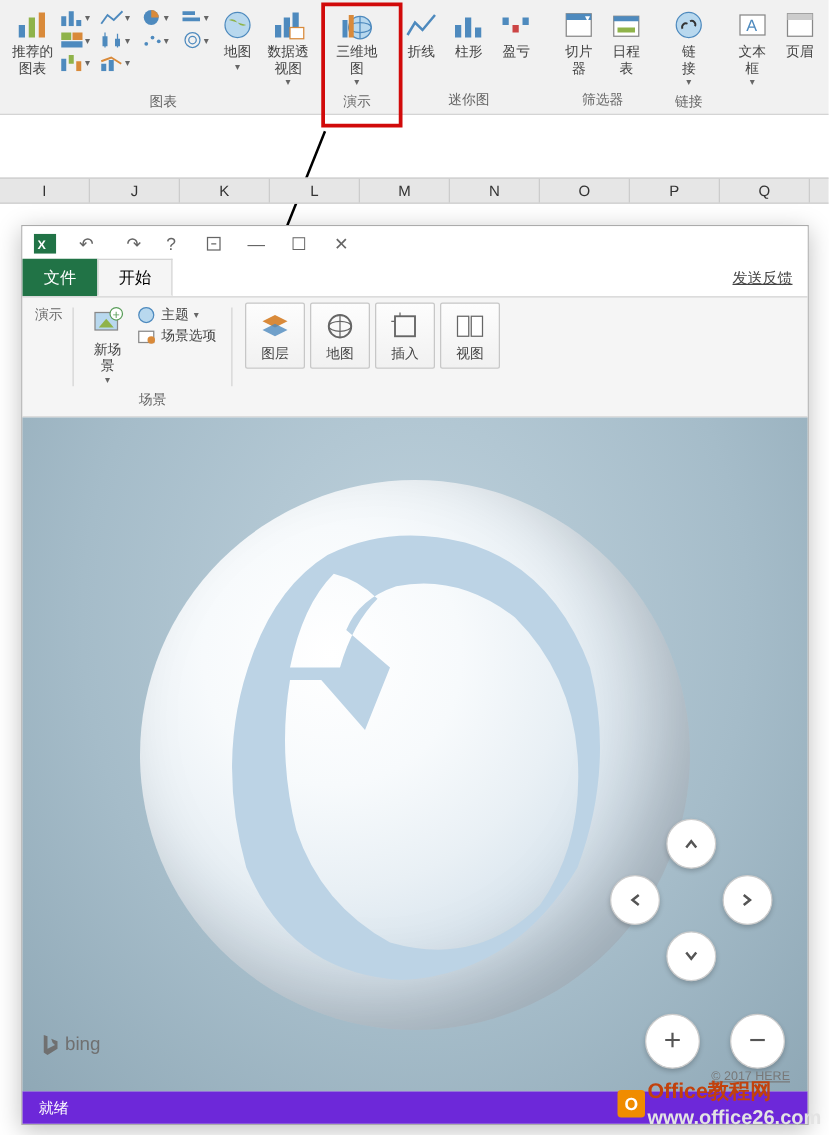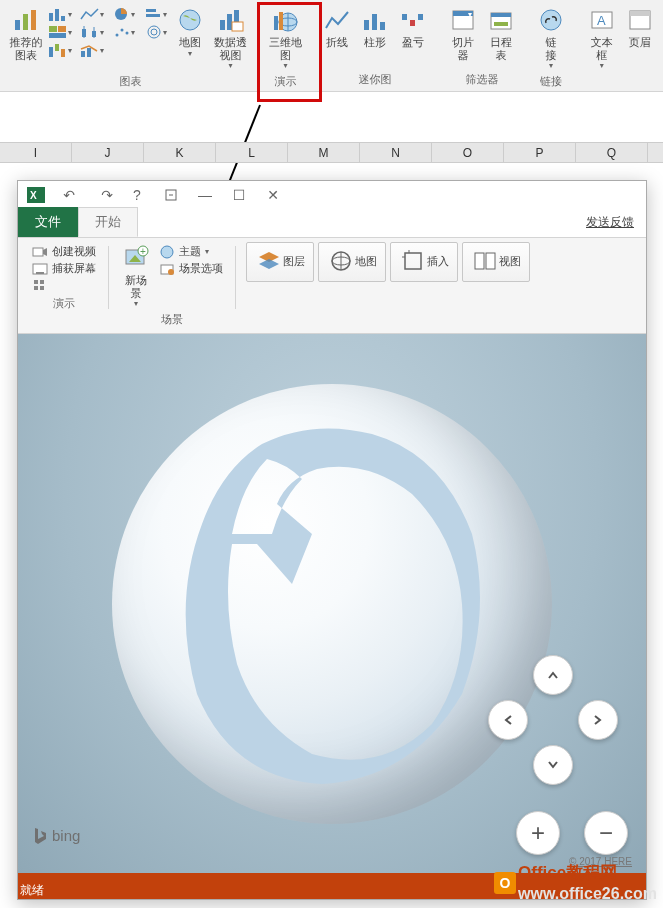--- a/index.html
+++ b/index.html
@@ -118,37 +118,37 @@
       font-size:13px;
       border:1px solid transparent;
     }
     .tab.file {
       background:#217346; color:#fff;
     }
     .tab.active {
       background:#f5f5f5;
       border:1px solid #d4d4d4;
       border-bottom-color:#f5f5f5;
-      color:#737373;
+      color:#000000;
     }
     .tabs .spacer { flex:1; }
     .tabs .feedback { padding:6px 12px; font-size:12px; color:#444;text-decoration:underline; }
 
     .ribbon2 {
       background:#f5f5f5;
       border-top:1px solid #d4d4d4;
       border-bottom:1px solid #d4d4d4;
       display:flex;
       padding:4px;
     }
     .r2g { display:flex; flex-direction:column; align-items:center; padding:0 6px; }
     .r2g .row { display:flex; }
     .r2g .gl { font-size:11px; color:#666; padding:2px 0; }
     .big-btn {
-      display:flex; flex-direction:row; align-items:center;
+      display:flex; flex-direction:column; align-items:center;
       padding:4px 8px; font-size:11px; line-height:1.2;
       border:1px solid #c7c7c7; border-radius:2px;
       background:linear-gradient(#fdfdfd,#f1f1f1);
       margin:0 2px; min-width:48px;
     }
     .big-btn .ic2 { width:28px;height:28px;display:flex;align-items:center;justify-content:center;margin-bottom:2px;}
     .plainc { display:flex; flex-direction:column; gap:2px; padding:2px 4px; font-size:11px; }
     .plainc .row2 { display:flex; align-items:center; gap:4px; }
 
     
@@ -198,22 +198,22 @@
       display:flex;align-items:center;justify-content:center;
       font-size:24px;color:#555;font-weight:300;
     }
     .bing {
       position:absolute; left:14px; bottom:28px;
       color:#707070; font-size:15px; display:flex; align-items:flex-start; gap:4px;
     }
     .copy { position:absolute; right:14px; bottom:6px; font-size:10px; color:#787878;text-decoration:underline; }
 
     .status {
-      height:26px; background:#c2410c; color:#fff;
-      display:flex; align-items:flex-end; padding:0 2px; font-size:12px;
+      height:26px; background:#6d28d9; color:#fff;
+      display:flex; align-items:center; padding:0 13px; font-size:12px;
     }
 
     
     .wm {
       position:absolute; right:6px; bottom:4px;
       font-size:17px; font-weight:bold;
       pointer-events:none;
       display:flex;align-items:center;gap:2px;
     }
     .wm .o1{color:#c2410c;}
@@ -535,44 +535,20 @@
   <div class="tabs">
     <div class="tab file">文件</div>
     <div class="tab active">开始</div>
     <div class="spacer"></div>
     <div class="feedback">发送反馈</div>
   </div>
 
   <div class="ribbon2">
     <div class="r2g">
       <div class="row">
-        <div class="plainc">
-          <div class="row2">
-              <svg width="16" height="14">
-                <rect x="1" y="3" width="10" height="8" fill="#fff" stroke="#888"></rect>
-                <path d="M11 5 L15 3 L15 11 L11 9 Z" fill="#888"></path>
-              </svg>
-              <span>创建视频</span>
-            </div>
-          <div class="row2">
-              <svg width="16" height="14">
-                <rect x="1" y="2" width="14" height="10" fill="#fff" stroke="#888"></rect>
-                <rect x="4" y="10" width="8" height="2" fill="#888"></rect>
-              </svg>
-              <span>捕获屏幕</span>
-            </div>
-          <div class="row2">
-              <svg width="16" height="14">
-                <rect x="2" y="2" width="4" height="4" fill="#888"></rect>
-                <rect x="8" y="2" width="4" height="4" fill="#888"></rect>
-                <rect x="2" y="8" width="4" height="4" fill="#888"></rect>
-                <rect x="8" y="8" width="4" height="4" fill="#888"></rect>
-              </svg>
-            </div>
-        </div>
       </div>
       <div class="gl">演示</div>
     </div>
 
     <div class="sep"></div>
 
     <div class="r2g">
       <div class="row">
         <div class="rbtn">
           <span class="ic">

